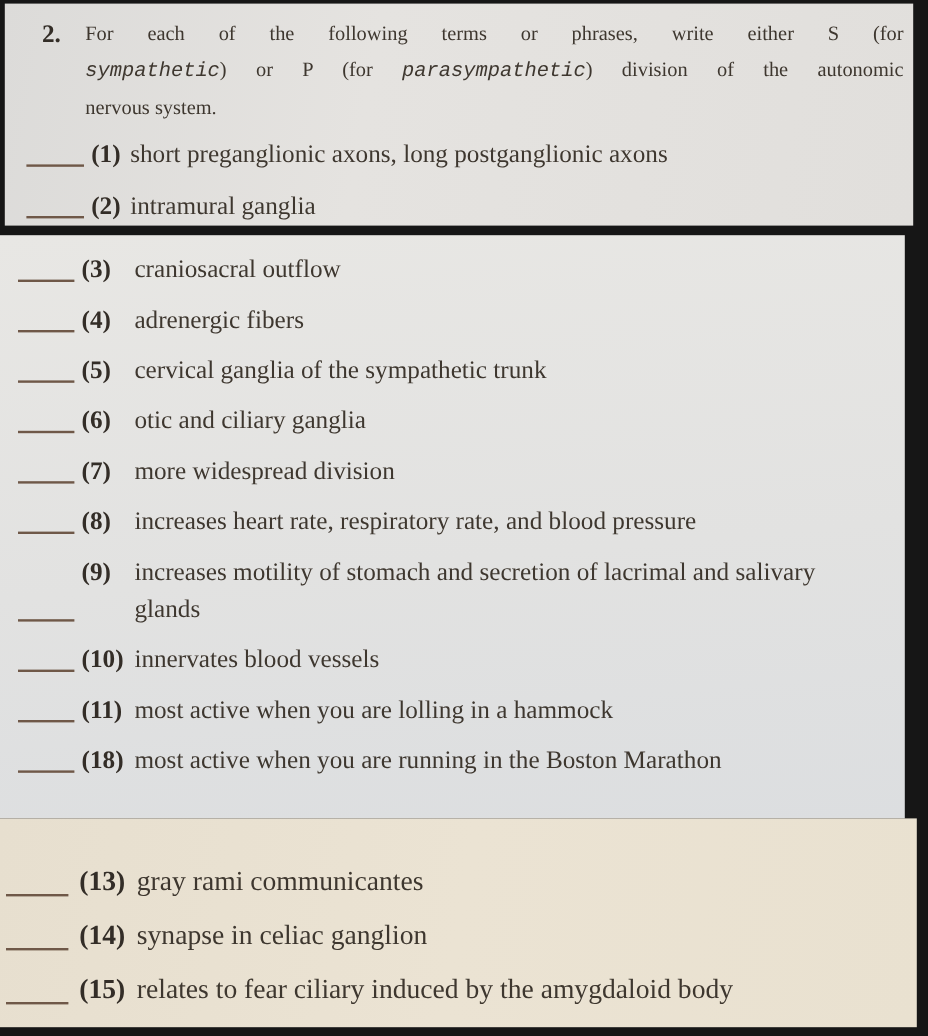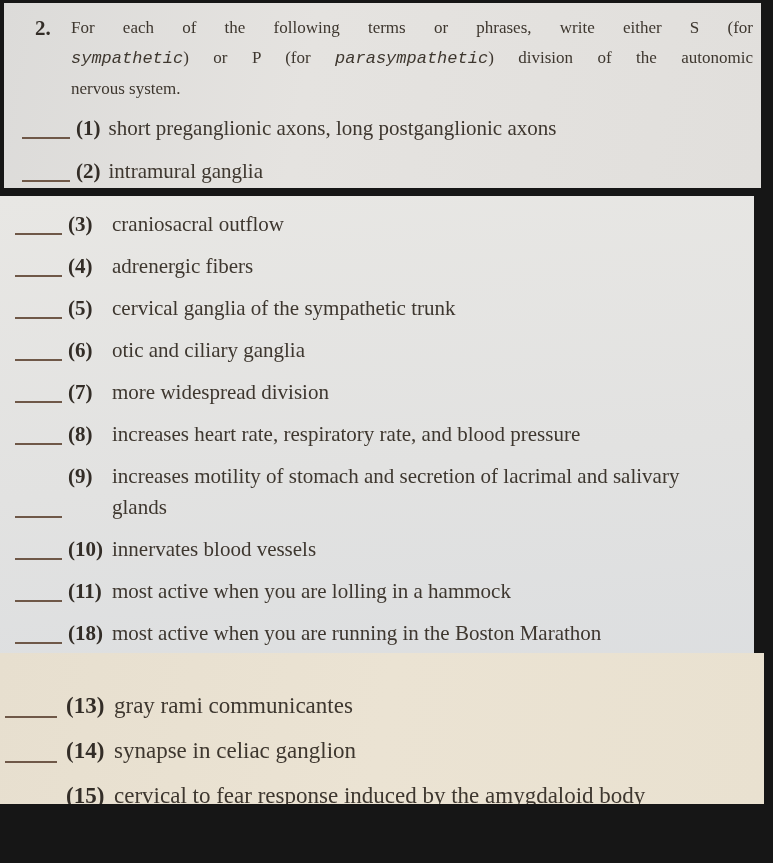--- a/index.html
+++ b/index.html
@@ -23,21 +23,21 @@
   .seg{position:absolute;overflow:hidden;}
   .seg-top{
     left:4px;top:3px;width:757px;height:185px;
     background:linear-gradient(100deg,#dcdbd9,var(--paper-top) 40%,#e1dfdc);
   }
   .seg-middle{
     left:0;top:196px;width:754px;height:486px;
     background:linear-gradient(175deg,#e8e7e4,var(--paper-mid) 55%,#dcdee0);
   }
   .seg-bottom{
-    left:0;top:653px;width:764px;height:151px;
+    left:0;top:682px;width:764px;height:174px;
     background:linear-gradient(100deg,#e7dfcf,var(--paper-beige) 50%,#e9e1d0);
   }
   
   .q-row{position:absolute;left:31px;top:10px;display:flex;width:718px;}
   .q-num{
     width:36px;flex:none;font-weight:bold;font-size:21px;line-height:30px;
     color:var(--ink-strong);
   }
   .q-par{width:682px;font-size:17px;line-height:30px;color:var(--ink);}
   .q-line{width:100%;}
@@ -159,18 +159,18 @@
           <span class="item-text">gray rami communicantes</span>
         </div>
         <div class="item-row">
           <span class="blank"></span>
           <span class="item-num">(14)</span>
           <span class="item-text">synapse in celiac ganglion</span>
         </div>
         <div class="item-row">
           <span class="blank"></span>
           <span class="item-num">(15)</span>
-          <span class="item-text">cervical to fear response induced by the amygdaloid body</span>
+          <span class="item-text">relates to fear ciliary induced by the amygdaloid body</span>
         </div>
       </div>
   </section>
 
 </div>
 
 </body></html>

